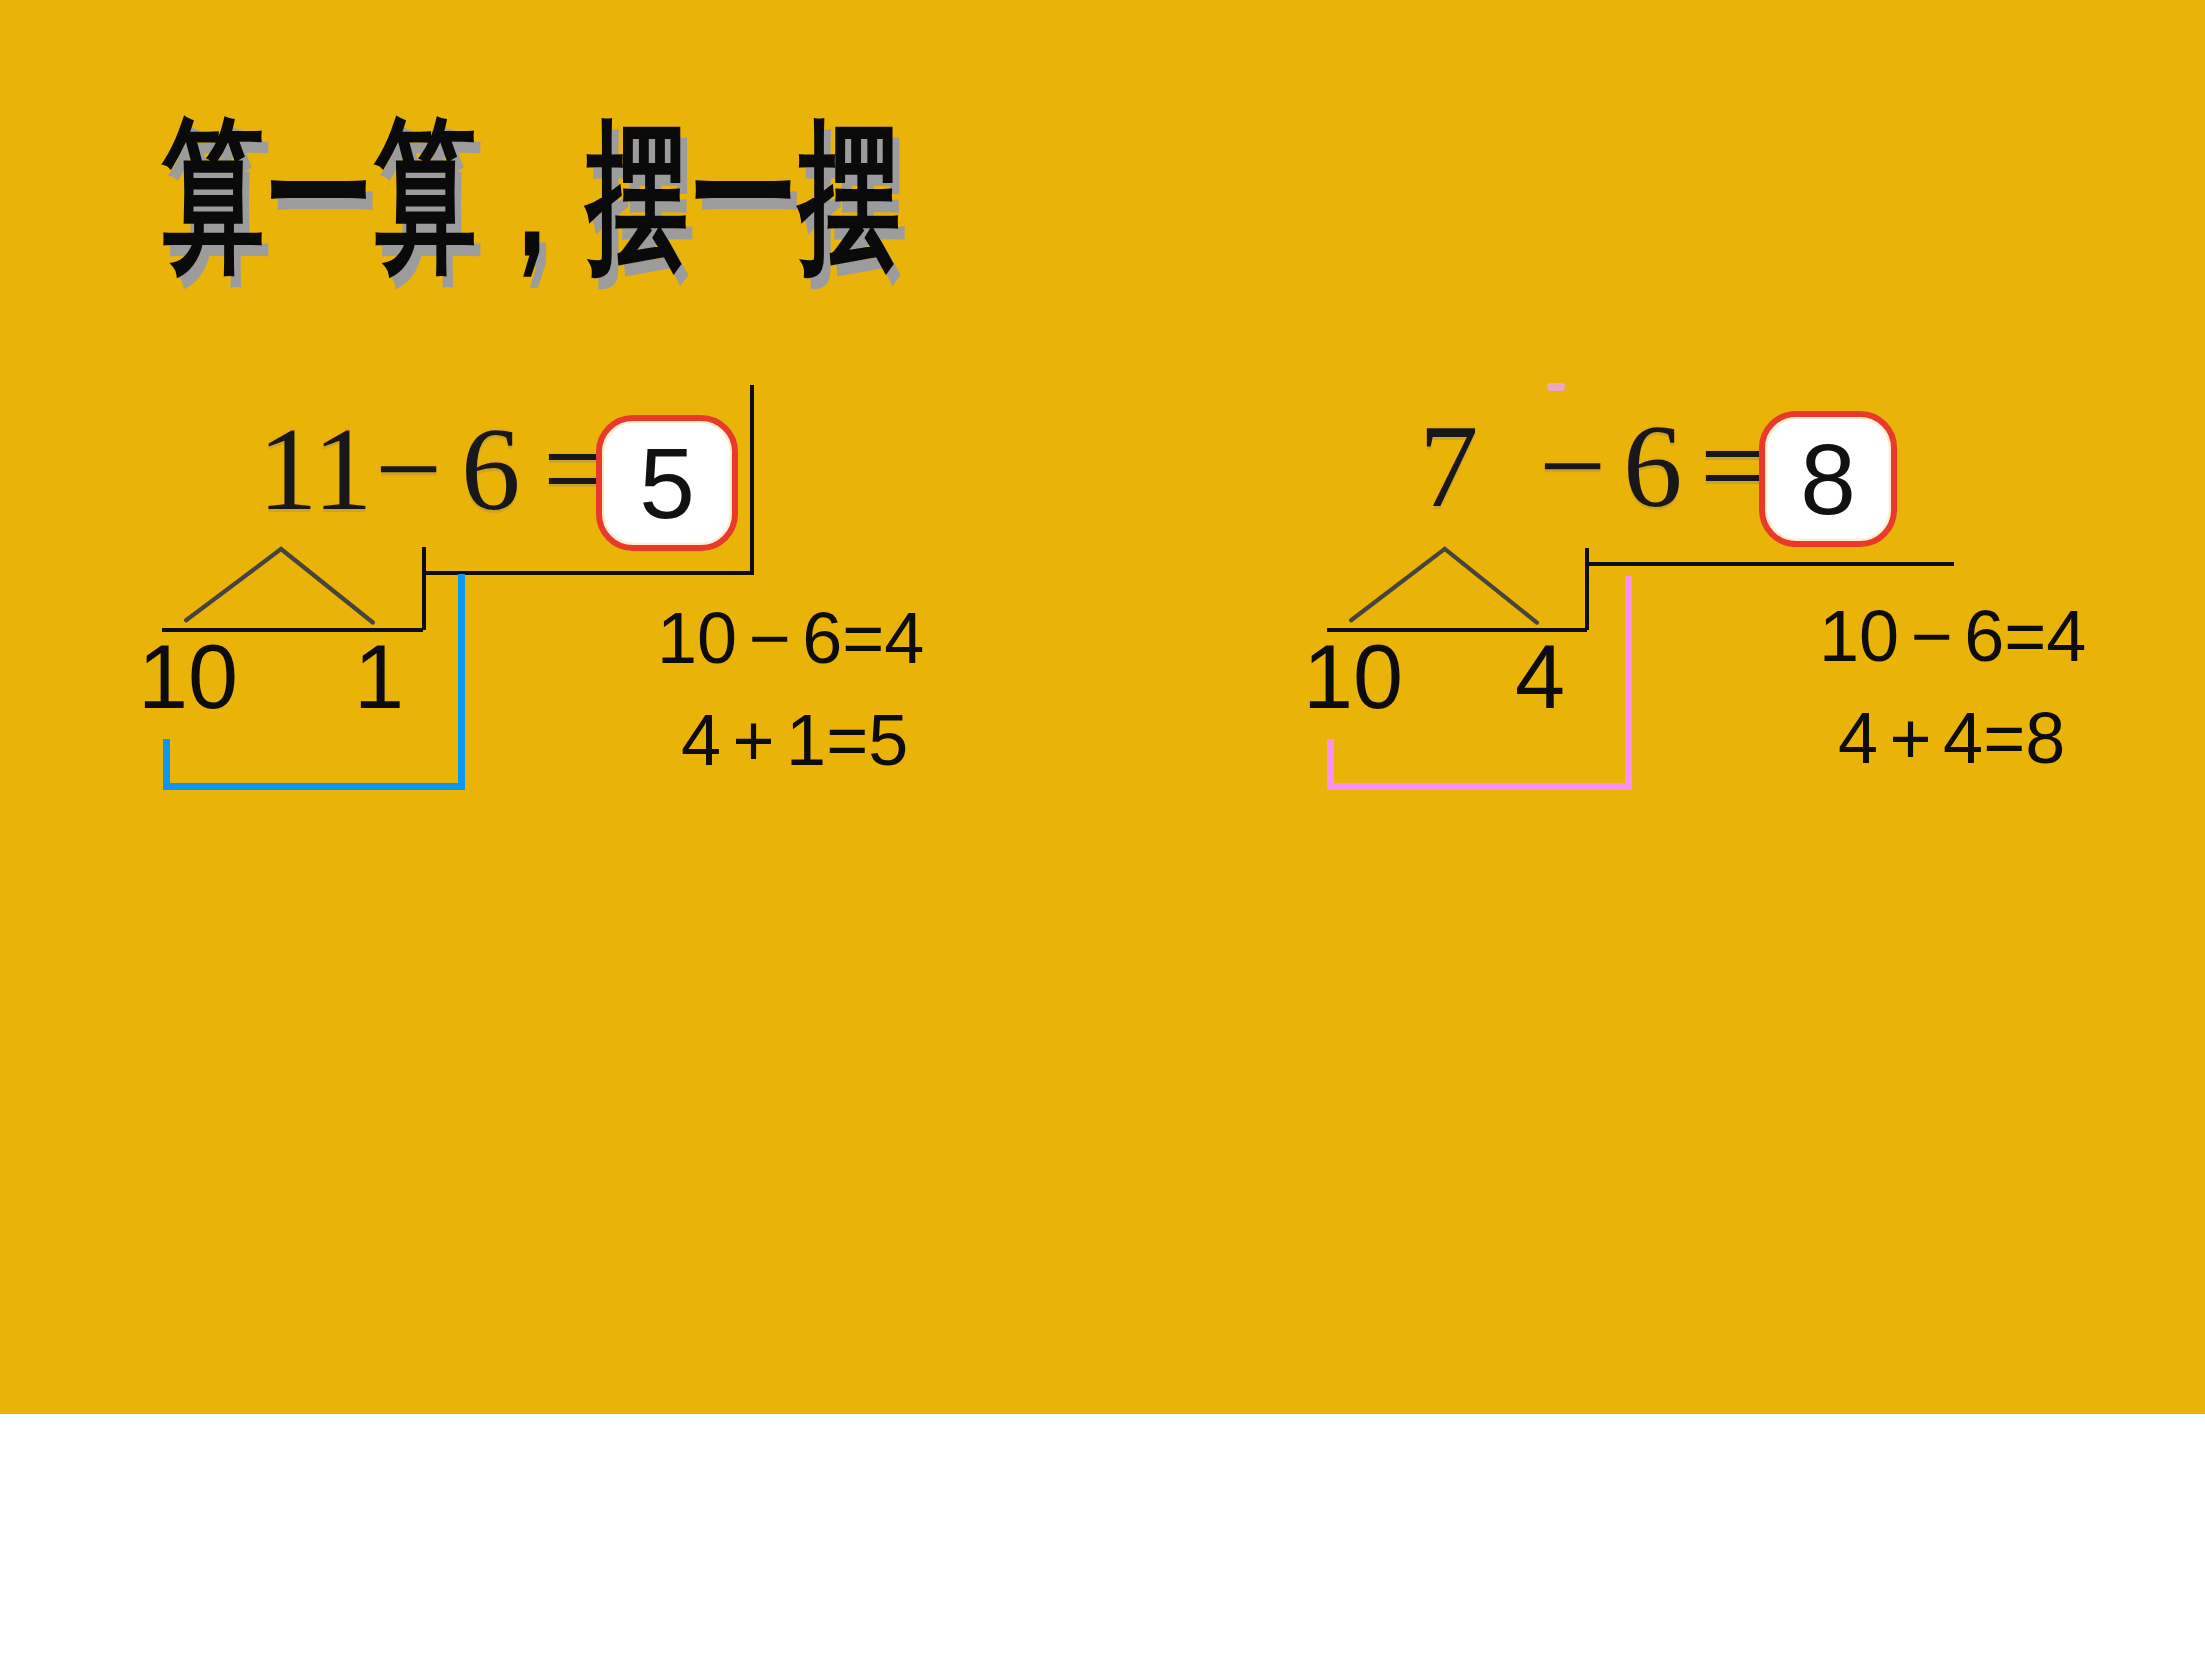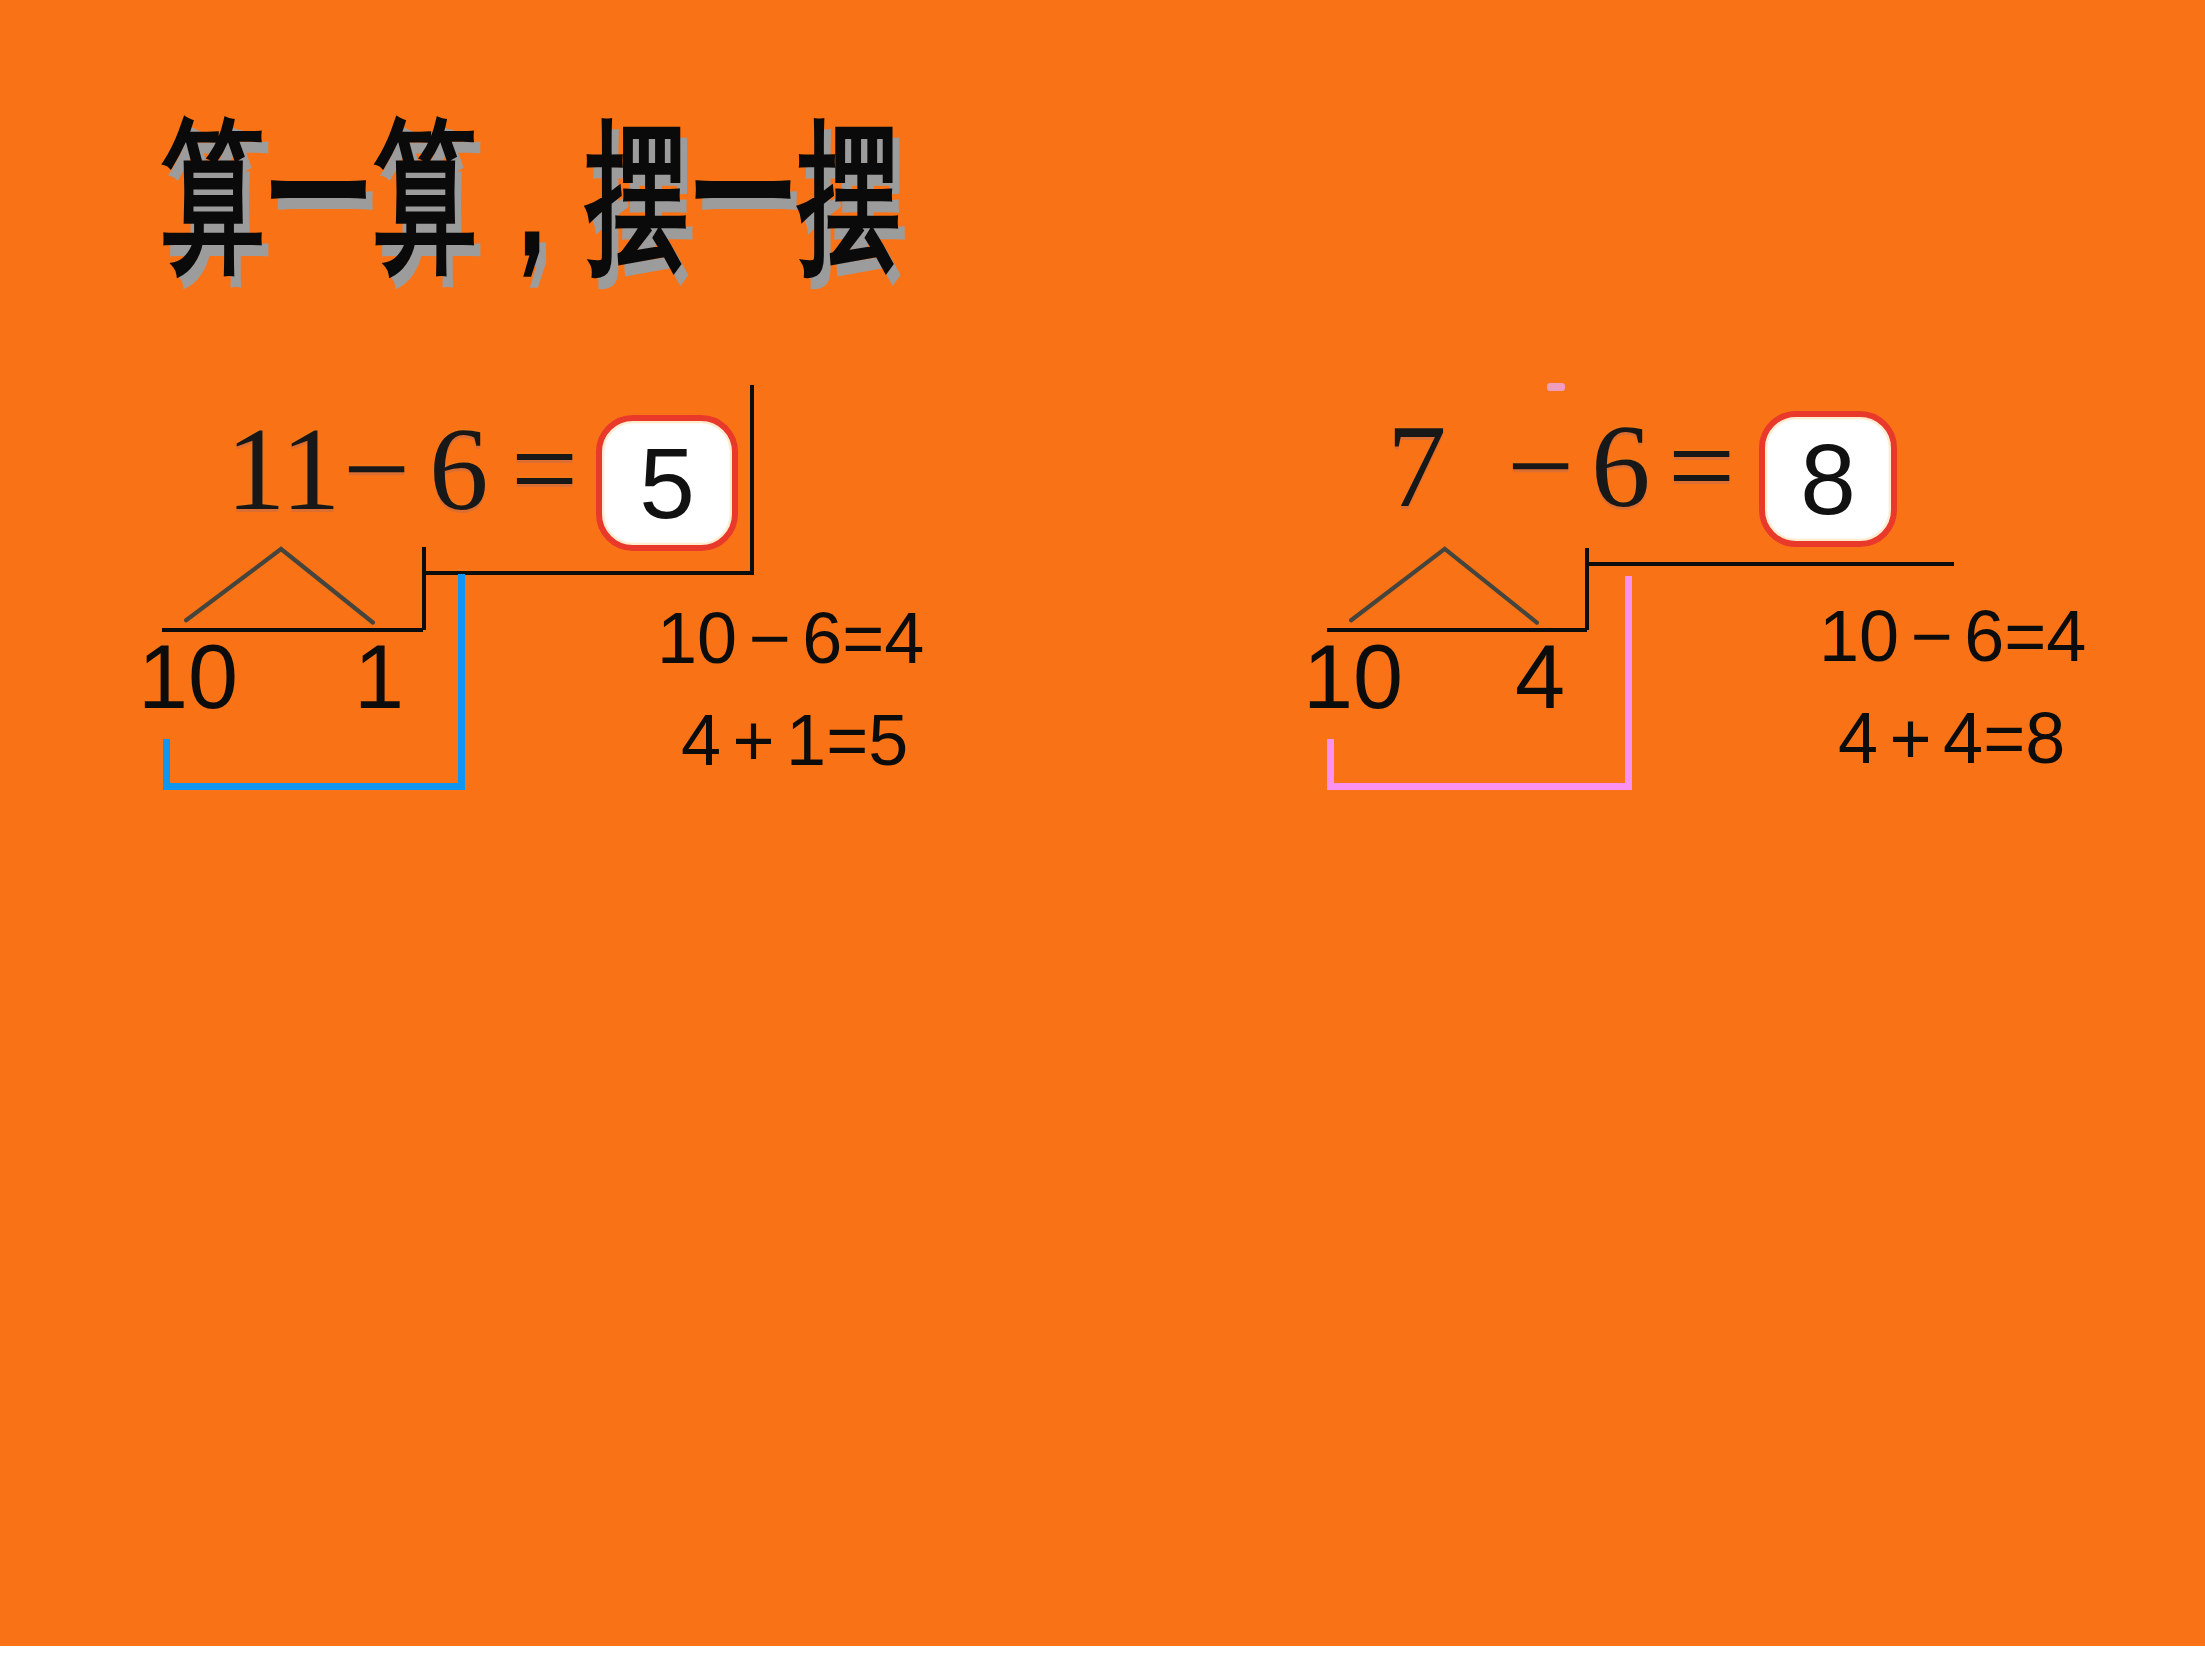--- a/index.html
+++ b/index.html
@@ -6,22 +6,22 @@
     margin: 0;
     padding: 0;
     width: 2205px;
     height: 1654px;
     background: #ffffff;
     overflow: hidden;
   }
   .slide {
     position: relative;
     width: 2205px;
-    height: 1646px;
-    background: #f97316;
+    height: 1414px;
+    background: #eab308;
   }
   
   .title {
     position: absolute;
     left: 162px;
     top: 113px;
     font-family: "DejaVu Serif", "Liberation Serif", serif;
     font-weight: bold;
     font-size: 165px;
     line-height: 1;
@@ -34,20 +34,21 @@
   }
   
   .tok {
     position: absolute;
     font-family: "Liberation Serif", "DejaVu Serif", serif;
     font-size: 119px;
     line-height: 1;
     color: #181818;
     text-shadow: 0 3.1px 0 rgba(70, 90, 200, 0.16), 0 -2.3px 0 rgba(225, 150, 40, 0.16);
     white-space: nowrap;
+    margin-left: 32px;
   }
   .answer-box {
     position: absolute;
     border: 6.9px solid var(--box-red, #e8392b);
     border-radius: 37px;
     box-sizing: border-box;
     display: flex;
     align-items: center;
     justify-content: center;
     box-shadow: inset 0 0 0 2.3px rgba(250, 180, 60, 0.25);

